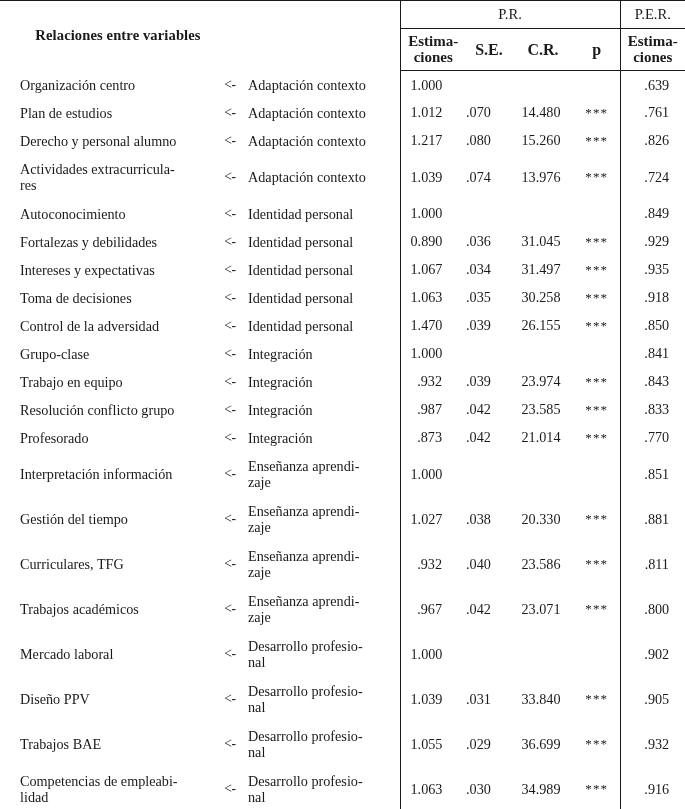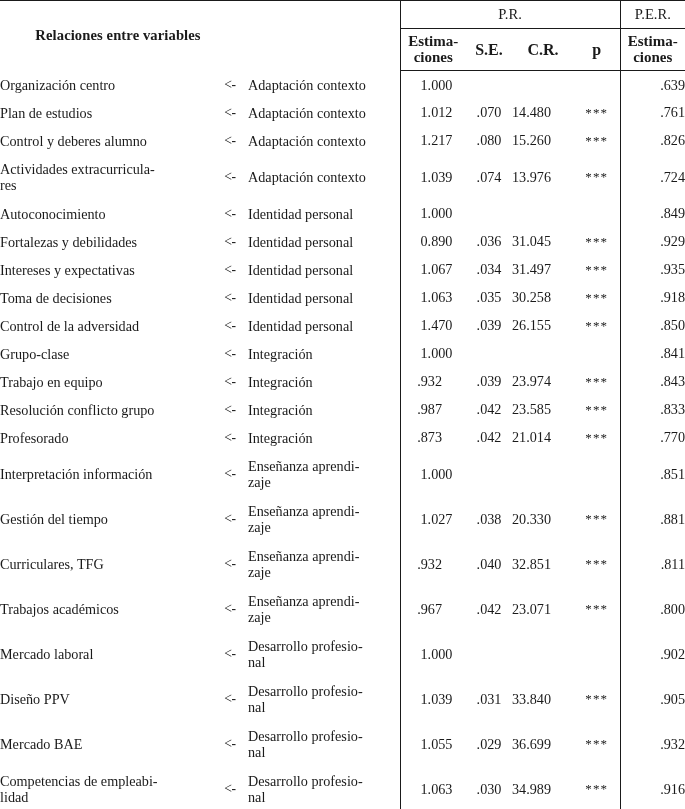--- a/index.html
+++ b/index.html
@@ -69,21 +69,21 @@
   }
   .subhdr.narrow { font-size: 16px; }
 
   
   tbody td {
     padding: 0;
     vertical-align: middle;
   }
   td.c-var1 {
     width: 212px;
-    padding: 5px 6px 5px 0;
+    padding: 5px 6px 5px 20px;
     text-align: justify;
     text-align-last: left;
     line-height: 1.14;
     hyphens: manual;
   }
   td.c-arrow {
     width: 36px;
     text-align: center;
     font-size: 13.6px;
     letter-spacing: -0.4px;
@@ -96,40 +96,40 @@
     line-height: 1.14;
     hyphens: manual;
   }
   td.c-est {
     width: 66px;
     text-align: left;
     padding-left: 10px;
   }
   td.c-se {
     width: 46px;
-    text-align: center;
+    text-align: left;
   }
   td.c-cr {
     width: 62px;
-    text-align: left;
+    text-align: center;
     padding-right: 4px;
   }
   td.c-p {
     width: 46px;
     text-align: center;
     letter-spacing: 1.2px;
     font-size: 13px;
   }
   td.c-per {
     width: 65px;
-    text-align: right;
+    text-align: center;
     padding-left: 8px;
   }
 
-  td.c-est.numpad { padding-left: 20px; }
+  td.c-est.numpad { padding-left: 10px; }
   td.c-est.rightish { text-align: right; padding-right: 24px; padding-left: 0; }
 
   tbody tr { height: 28px; }
   tbody tr.tall { height: 45px; }
 </style>
 </head>
 <body>
 
 <div class="page">
 
@@ -183,21 +183,21 @@
           <td class="c-var1">Plan de estudios</td>
           <td class="c-arrow">&lt;-</td>
           <td class="c-var2">Adaptación contexto</td>
           <td class="c-est vline-left numpad">1.012</td>
           <td class="c-se">.070</td>
           <td class="c-cr">14.480</td>
           <td class="c-p">***</td>
           <td class="c-per vline-left">.761</td>
         </tr>
         <tr>
-          <td class="c-var1">Control y deberes alumno</td>
+          <td class="c-var1">Derecho y personal alumno</td>
           <td class="c-arrow">&lt;-</td>
           <td class="c-var2">Adaptación contexto</td>
           <td class="c-est vline-left numpad">1.217</td>
           <td class="c-se">.080</td>
           <td class="c-cr">15.260</td>
           <td class="c-p">***</td>
           <td class="c-per vline-left">.826</td>
         </tr>
         <tr class="tall">
           <td class="c-var1"><span>Actividades extracurricula-</span><br><span>res</span></td>
@@ -318,21 +318,21 @@
           <td class="c-cr">20.330</td>
           <td class="c-p">***</td>
           <td class="c-per vline-left">.881</td>
         </tr>
         <tr class="tall">
           <td class="c-var1">Curriculares, TFG</td>
           <td class="c-arrow">&lt;-</td>
           <td class="c-var2"><span>Enseñanza aprendi-</span><br><span>zaje</span></td>
           <td class="c-est vline-left rightish">.932</td>
           <td class="c-se">.040</td>
-          <td class="c-cr">32.851</td>
+          <td class="c-cr">23.586</td>
           <td class="c-p">***</td>
           <td class="c-per vline-left">.811</td>
         </tr>
         <tr class="tall">
           <td class="c-var1">Trabajos académicos</td>
           <td class="c-arrow">&lt;-</td>
           <td class="c-var2"><span>Enseñanza aprendi-</span><br><span>zaje</span></td>
           <td class="c-est vline-left rightish">.967</td>
           <td class="c-se">.042</td>
           <td class="c-cr">23.071</td>
@@ -353,21 +353,21 @@
           <td class="c-var1">Diseño PPV</td>
           <td class="c-arrow">&lt;-</td>
           <td class="c-var2"><span>Desarrollo profesio-</span><br><span>nal</span></td>
           <td class="c-est vline-left numpad">1.039</td>
           <td class="c-se">.031</td>
           <td class="c-cr">33.840</td>
           <td class="c-p">***</td>
           <td class="c-per vline-left">.905</td>
         </tr>
         <tr class="tall">
-          <td class="c-var1">Mercado BAE</td>
+          <td class="c-var1">Trabajos BAE</td>
           <td class="c-arrow">&lt;-</td>
           <td class="c-var2"><span>Desarrollo profesio-</span><br><span>nal</span></td>
           <td class="c-est vline-left numpad">1.055</td>
           <td class="c-se">.029</td>
           <td class="c-cr">36.699</td>
           <td class="c-p">***</td>
           <td class="c-per vline-left">.932</td>
         </tr>
         <tr class="tall rule-bottom">
           <td class="c-var1"><span>Competencias de empleabi-</span><br><span>lidad</span></td>

